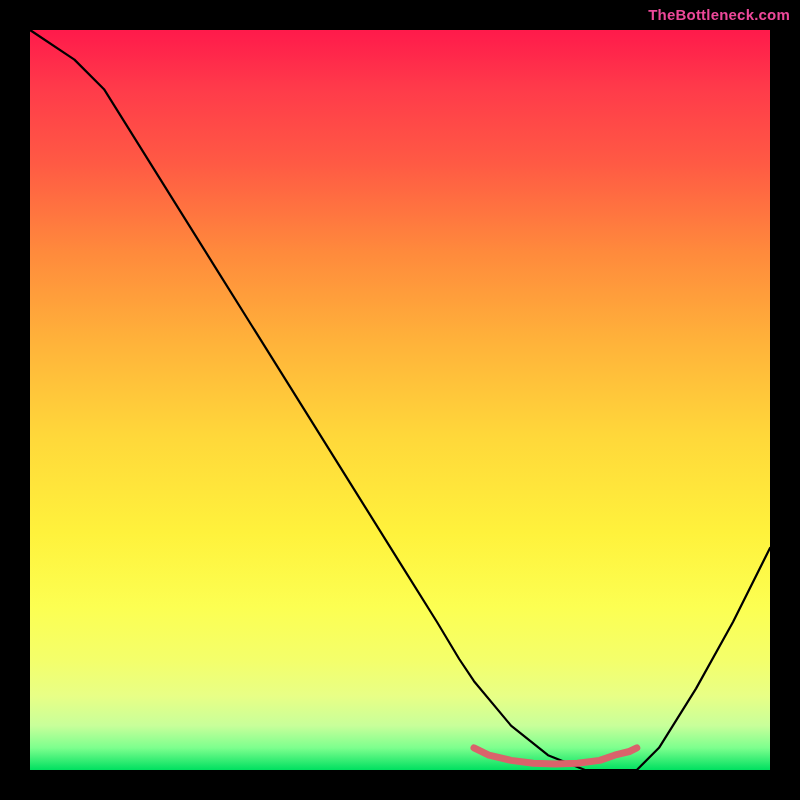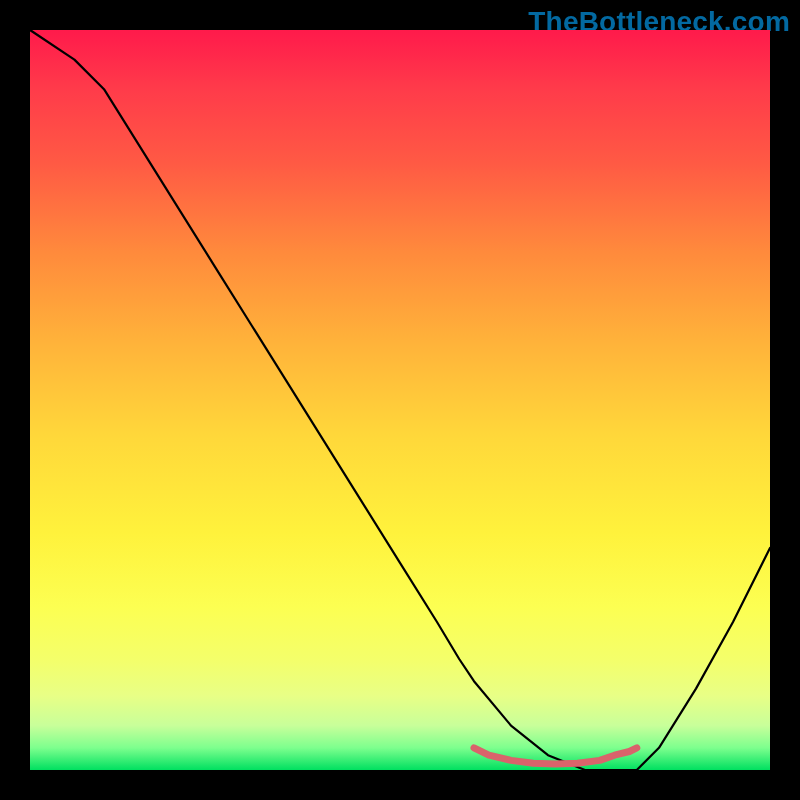--- a/index.html
+++ b/index.html
@@ -45,22 +45,22 @@
     left: 0;
     top: 0;
     width: 740px;
     height: 740px;
     overflow: visible;
   }
   .watermark {
     position: absolute;
     top: 6px;
     right: 10px;
-    color: #0369a1;
-    font-size: 28px;
+    color: #ec4899;
+    font-size: 15px;
     font-weight: 600;
     letter-spacing: 0.2px;
     user-select: none;
   }
 </style>
 </head>
 <body>
 
 <div class="frame">
 

